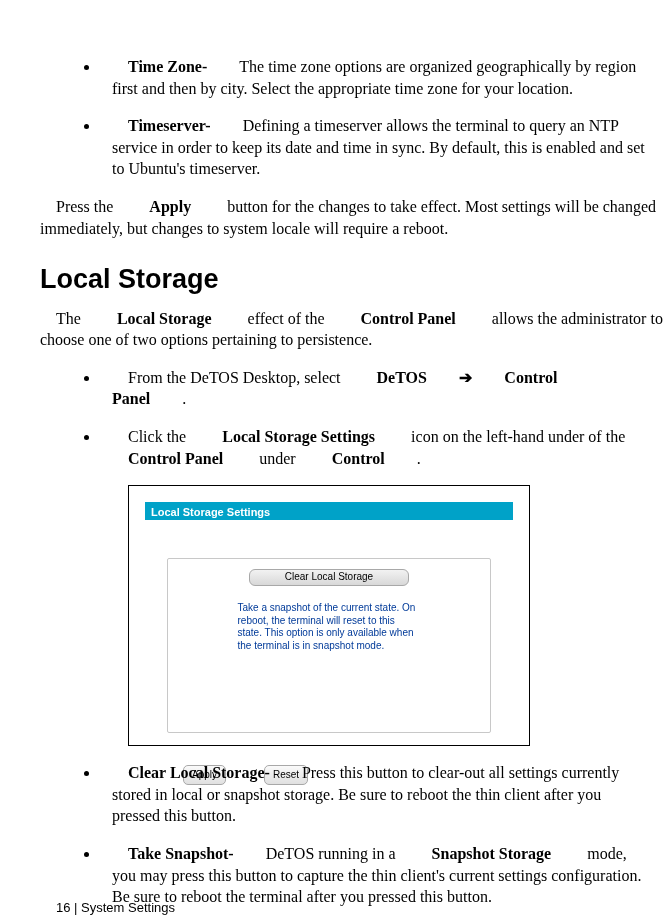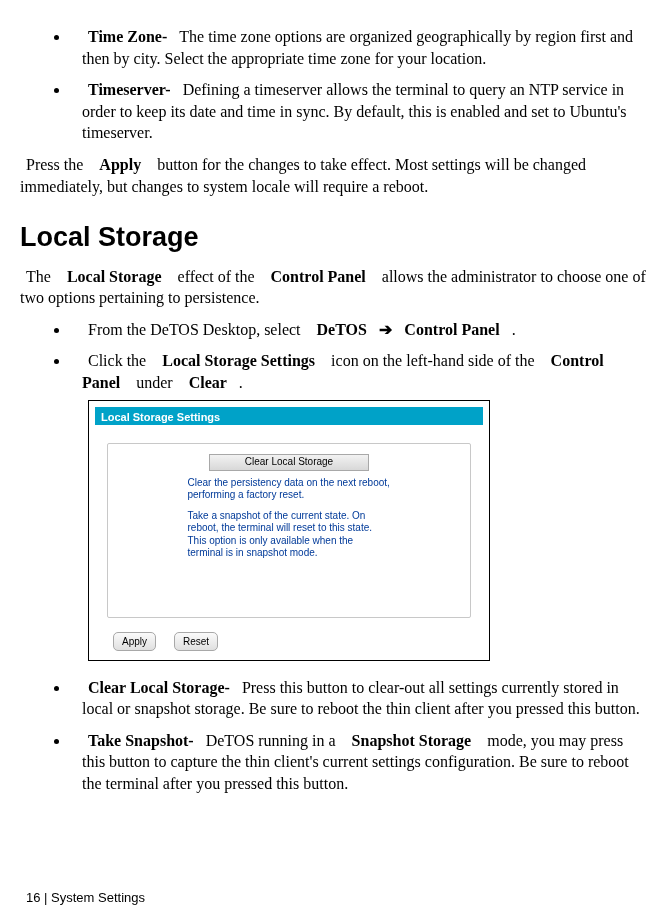--- a/index.html
+++ b/index.html
@@ -1,15 +1,15 @@
 <!DOCTYPE html>
 <html><head>
   <meta charset="utf-8">
   <style>
-    * { margin: 6px; padding: 0; box-sizing: border-box; }
+    * { margin: 16px; padding: 0; box-sizing: border-box; }
     body {
       font-family: "Times New Roman", Times, serif;
       font-size: 16px;
       line-height: 1.35;
       width: 666px;
       height: 923px;
       padding: 8px 18px 0 8px;
       color: #000;
       position: relative;
       background: #fff;
@@ -53,21 +53,21 @@
       display: block;
       margin: 0 auto 4px auto;
       width: 160px;
       height: 17px;
       font-family: Arial, Helvetica, sans-serif;
       font-size: 10px;
       text-align: center;
       line-height: 14px;
       background: linear-gradient(#f2f2f2, #d8d8d8);
       border: 1px solid #a8a8a8;
-      border-radius: 0;
+      border-radius: 6px;
       cursor: pointer;
     }
     .ss-desc {
       font-family: Arial, Helvetica, sans-serif;
       font-size: 10px;
       color: #003a99;
       line-height: 1.25;
       margin-bottom: 8px;
     }
     .ss-bottom-btns {
@@ -113,29 +113,28 @@
 
 <p class="para">
   <span>The </span><span class="bold">Local Storage</span><span> effect of the </span><span class="bold">Control Panel</span><span> allows the administrator to choose one of two options pertaining to persistence.</span>
 </p>
 
 <ul class="bullets">
   <li>
     <span>From the DeTOS Desktop, select </span><span class="bold">DeTOS</span><span class="bold arrow">➔</span><span class="bold">Control Panel</span><span>.</span>
   </li>
   <li>
-    <span>Click the </span><span class="bold">Local Storage Settings</span><span> icon on the left-hand side of the </span><span class="bold">Control Panel</span><span> under </span><span class="bold">Clear</span><span>.</span>
+    <span>Click the </span><span class="bold">Local Storage Settings</span><span> icon on the left-hand under of the </span><span class="bold">Control Panel</span><span> under </span><span class="bold">Control</span><span>.</span>
     <div class="screenshot-wrap">
       <div class="screenshot">
         <div class="ss-titlebar">Local Storage Settings</div>
         <div class="ss-body">
           <div class="ss-inner-panel">
             <div class="ss-btn-holder">
               <div class="ss-action-btn">Clear Local Storage</div>
-              <div class="ss-desc">Clear the persistency data on the next reboot, performing a factory reset.</div>
               <div class="ss-desc">Take a snapshot of the current state. On reboot, the terminal will reset to this state. This option is only available when the terminal is in snapshot mode.</div>
             </div>
           </div>
           <div class="ss-bottom-btns">
             <div class="ss-small-btn">Apply</div>
             <div class="ss-small-btn">Reset</div>
           </div>
         </div>
       </div>
     </div>

